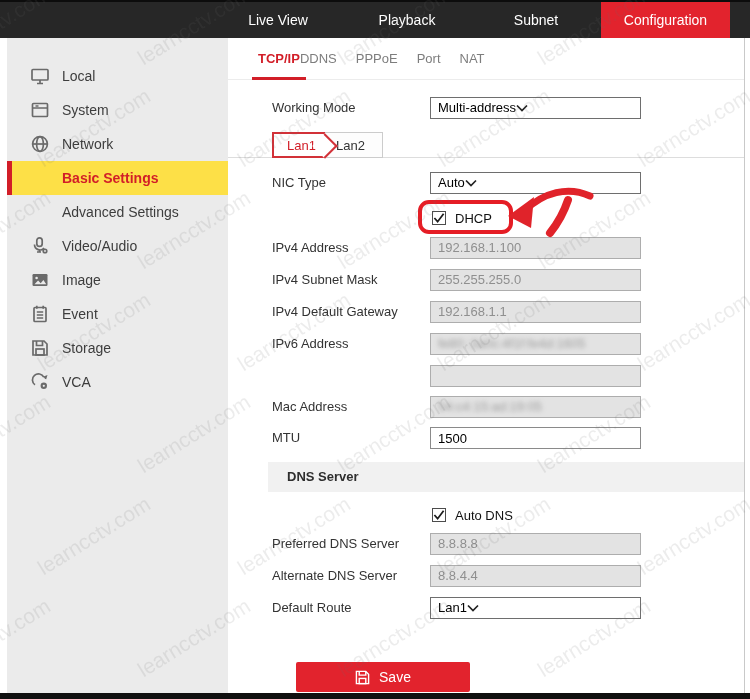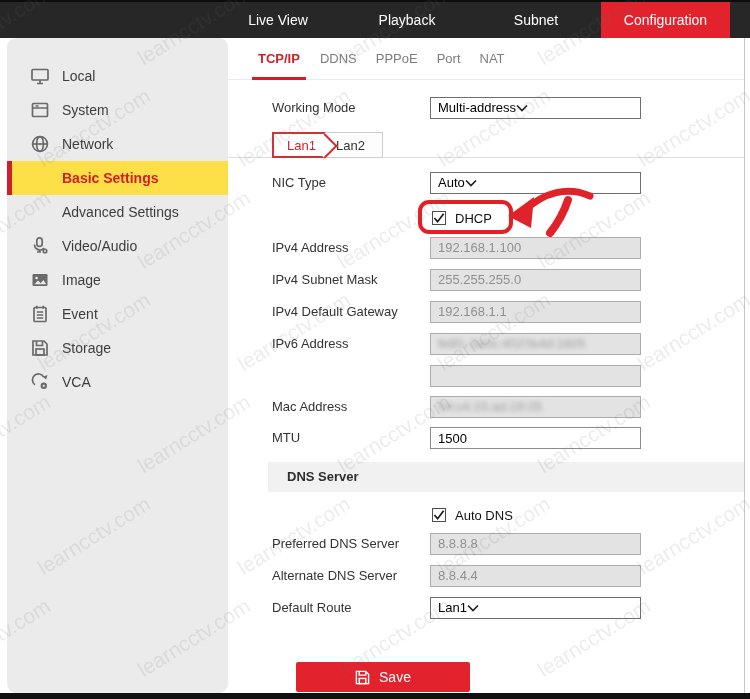--- a/index.html
+++ b/index.html
@@ -18,38 +18,38 @@
   .nav-play { left:347px; width:120px; }
   .nav-pict { left:476px; width:120px; }
   .nav-conf { left:601px; width:129px; background:#e2232d; font-weight:normal; }
 
   
   .bottom-bar { position:absolute; left:0; top:693px; width:750px; height:6px;
     background:#101010; z-index:2; }
 
   
   .sidebar { position:absolute; left:7px; top:38px; width:221px; height:655px;
-    background:#ebebeb; padding-top:21px; z-index:1;border-radius:9px; }
+    background:#ebebeb; padding-top:21px; z-index:1; }
   .side-item { height:34px; display:flex; align-items:center;
     padding-left:23px; font-size:14px; color:#3d3d3d; cursor:pointer; }
   .side-item .icn { width:20px; height:20px; margin-right:12px; flex:0 0 20px; }
   .side-item.sub { padding-left:55px; }
   .side-item.active { background:#fde047; border-left:5px solid #d21e28;
     padding-left:50px; color:#d21e28; font-weight:bold; }
 
   
   .main { position:absolute; left:228px; top:38px; width:517px; height:655px;
     background:#fff; border-right:1px solid #c9c9c9; z-index:1; }
 
   .tabs { position:absolute; left:0; top:0; width:100%; height:42px;
     border-bottom:1px solid #ececec; display:flex; align-items:stretch;
     padding-left:30px; }
   .tab { font-size:13px; color:#7d7d7d; line-height:41px; margin-right:19px;
     position:relative; cursor:pointer; white-space:nowrap; }
-  .tab.active { color:#d21e28; font-weight:bold; margin-right:20px; }
+  .tab.active { color:#d21e28; font-weight:bold; margin-right:0; }
   .tab.active::after { content:""; position:absolute; left:-6px; right:-6px;
     bottom:-1px; height:3px; background:#d21e28; }
 
   .flabel { position:absolute; left:44px; font-size:13px; color:#333;
     height:22px; line-height:22px; white-space:nowrap; }
   .finput { position:absolute; left:202px; width:211px; height:22px;
     font-size:13px; line-height:20px; padding:0 7px;
     font-family:"Liberation Sans", sans-serif; }
   .txt { background:#fff; border:1px solid #8a8a8a; color:#000; }
   .dis { background:#e3e3e3; border:1px solid #adadad; color:#8f8f8f;

